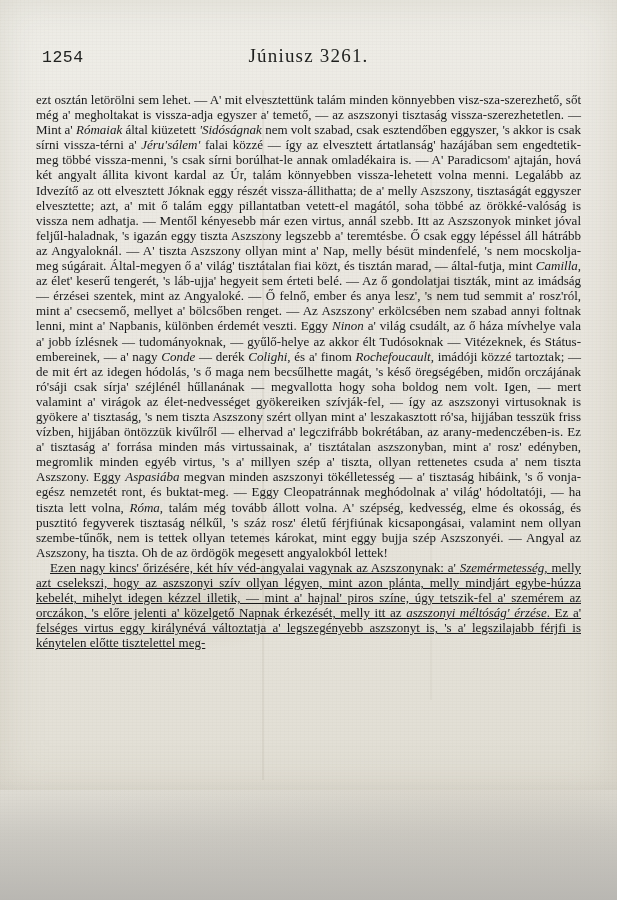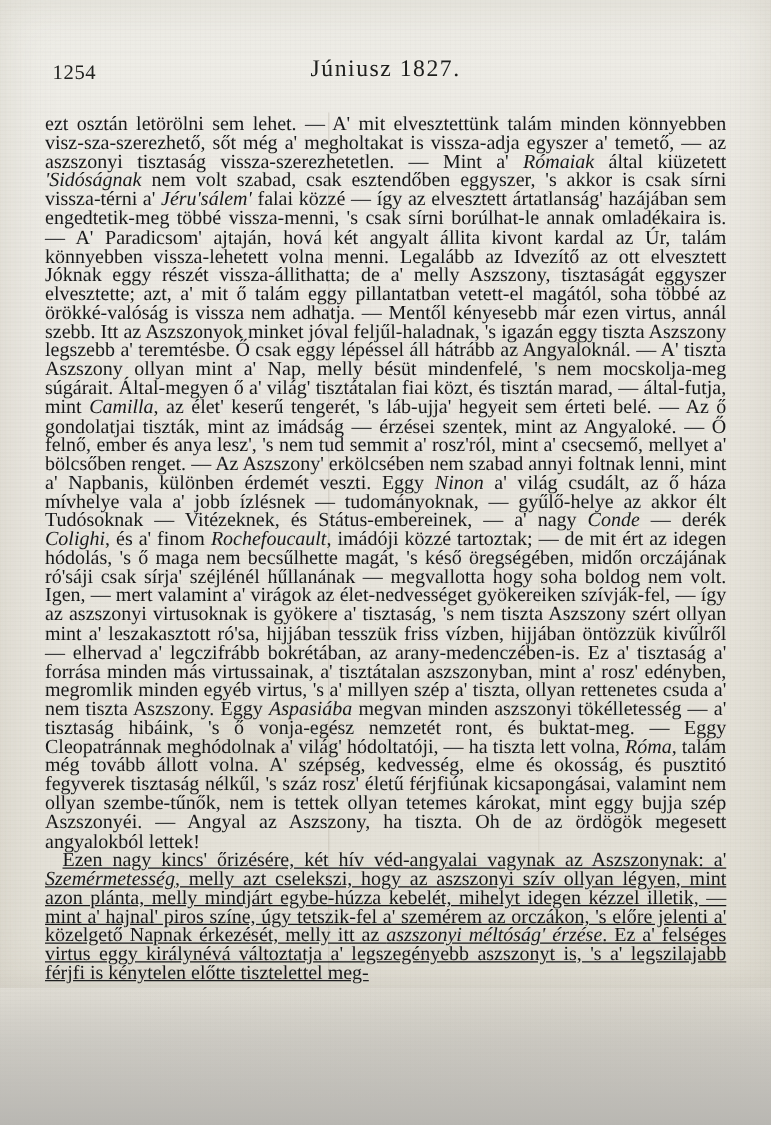--- a/index.html
+++ b/index.html
@@ -56,38 +56,38 @@
     top: 48px;
     height: 28px;
   }
   .folio {
     position: absolute;
     left: 6px;
     top: 0;
     font-size: 16.5px;
     letter-spacing: 0.5px;
     color: #20211f;
-    font-family: Liberation Serif, serif;
+    font-family: Liberation Mono, monospace;
   }
   .running-title {
     position: absolute;
     left: 0;
     right: 0;
     top: -3px;
     text-align: center;
     font-size: 19px;
     letter-spacing: 1.2px;
     color: #1d1e1c;
   }
   .body {
     position: absolute;
     left: 36px;
     right: 36px;
     top: 92px;
-    font-size: 16px;
+    font-size: 13px;
     line-height: 15.1px;
     color: #17181a;
     text-align: justify;
     text-justify: inter-word;
     hyphens: manual;
   }
   .body p {
     margin: 0;
     text-indent: 0;
   }
@@ -122,21 +122,21 @@
   <div class="sheet"></div>
   <div class="grain"></div>
   <div class="fold" style="left:262px; top:90px; bottom:120px;"></div>
   <div class="fold" style="left:430px; top:150px; bottom:200px; opacity:0.55;"></div>
 
   <div class="smudge" style="left:360px; top:260px; width:150px; height:60px; background: radial-gradient(ellipse, rgba(176,166,142,0.25) 0%, rgba(176,166,142,0) 70%);"></div>
   <div class="smudge" style="left:90px; top:560px; width:220px; height:90px; background: radial-gradient(ellipse, rgba(176,166,142,0.22) 0%, rgba(176,166,142,0) 70%);"></div>
 
   <div class="header">
     <div class="folio">1254</div>
-    <div class="running-title">Júniusz 1827.</div>
+    <div class="running-title">Júniusz 3261.</div>
   </div>
 
   <div class="body">
     <p class="blk">ezt osztán letörölni sem lehet. — A' mit elvesztettünk talám minden könnyebben visz-sza-szerezhető, sőt még a' megholtakat is vissza-adja egyszer a' temető, — az aszszonyi tisztaság vissza-szerezhetetlen. — Mint a' <i>Rómaiak</i> által kiüzetett <i>'Sidóságnak</i> nem volt szabad, csak esztendőben eggyszer, 's akkor is csak sírni vissza-térni a' <i>Jéru'sálem'</i> falai közzé — így az elvesztett ártatlanság' hazájában sem engedtetik-meg többé vissza-menni, 's csak sírni borúlhat-le annak omladékaira is. — A' Paradicsom' ajtaján, hová két angyalt állita kivont kardal az Úr, talám könnyebben vissza-lehetett volna menni. Legalább az Idvezítő az ott elvesztett Jóknak eggy részét vissza-állithatta; de a' melly Aszszony, tisztaságát eggyszer elvesztette; azt, a' mit ő talám eggy pillantatban vetett-el magától, soha többé az örökké-valóság is vissza nem adhatja. — Mentől kényesebb már ezen virtus, annál szebb. Itt az Aszszonyok minket jóval feljűl-haladnak, 's igazán eggy tiszta Aszszony legszebb a' teremtésbe. Ő csak eggy lépéssel áll hátrább az Angyaloknál. — A' tiszta Aszszony ollyan mint a' Nap, melly bésüt mindenfelé, 's nem mocskolja-meg súgárait. Által-megyen ő a' világ' tisztátalan fiai közt, és tisztán marad, — által-futja, mint <i>Camilla</i>, az élet' keserű tengerét, 's láb-ujja' hegyeit sem érteti belé. — Az ő gondolatjai tiszták, mint az imádság — érzései szentek, mint az Angyaloké. — Ő felnő, ember és anya lesz', 's nem tud semmit a' rosz'ról, mint a' csecsemő, mellyet a' bölcsőben renget. — Az Aszszony' erkölcsében nem szabad annyi foltnak lenni, mint a' Napbanis, különben érdemét veszti. Eggy <i>Ninon</i> a' világ csudált, az ő háza mívhelye vala a' jobb ízlésnek — tudományoknak, — gyűlő-helye az akkor élt Tudósoknak — Vitézeknek, és Státus-embereinek, — a' nagy <i>Conde</i> — derék <i>Colighi</i>, és a' finom <i>Rochefoucault</i>, imádóji közzé tartoztak; — de mit ért az idegen hódolás, 's ő maga nem becsűlhette magát, 's késő öregségében, midőn orczájának ró'sáji csak sírja' széjlénél hűllanának — megvallotta hogy soha boldog nem volt. Igen, — mert valamint a' virágok az élet-nedvességet gyökereiken szívják-fel, — így az aszszonyi virtusoknak is gyökere a' tisztaság, 's nem tiszta Aszszony szért ollyan mint a' leszakasztott ró'sa, hijjában tesszük friss vízben, hijjában öntözzük kivűlről — elhervad a' legczifrább bokrétában, az arany-medenczében-is. Ez a' tisztaság a' forrása minden más virtussainak, a' tisztátalan aszszonyban, mint a' rosz' edényben, megromlik minden egyéb virtus, 's a' millyen szép a' tiszta, ollyan rettenetes csuda a' nem tiszta Aszszony. Eggy <i>Aspasiába</i> megvan minden aszszonyi tökélletesség — a' tisztaság hibáink, 's ő vonja-egész nemzetét ront, és buktat-meg. — Eggy Cleopatránnak meghódolnak a' világ' hódoltatóji, — ha tiszta lett volna, <i>Róma</i>, talám még tovább állott volna. A' szépség, kedvesség, elme és okosság, és pusztitó fegyverek tisztaság nélkűl, 's száz rosz' életű férjfiúnak kicsapongásai, valamint nem ollyan szembe-tűnők, nem is tettek ollyan tetemes károkat, mint eggy bujja szép Aszszonyéi. — Angyal az Aszszony, ha tiszta. Oh de az ördögök megesett angyalokból lettek!</p>
     <p class="blk indented para-last">Ezen nagy kincs' őrizésére, két hív véd-angyalai vagynak az Aszszonynak: a' <i>Szemérmetesség</i>, melly azt cselekszi, hogy az aszszonyi szív ollyan légyen, mint azon plánta, melly mindjárt egybe-húzza kebelét, mihelyt idegen kézzel illetik, — mint a' hajnal' piros színe, úgy tetszik-fel a' szemérem az orczákon, 's előre jelenti a' közelgető Napnak érkezését, melly itt az <i>aszszonyi méltóság' érzése</i>. Ez a' felséges virtus eggy királynévá változtatja a' legszegényebb aszszonyt is, 's a' legszilajabb férjfi is kénytelen előtte tisztelettel meg-</p>
   </div>
 
   <div class="edge-shadow"></div>
 </div>
 

